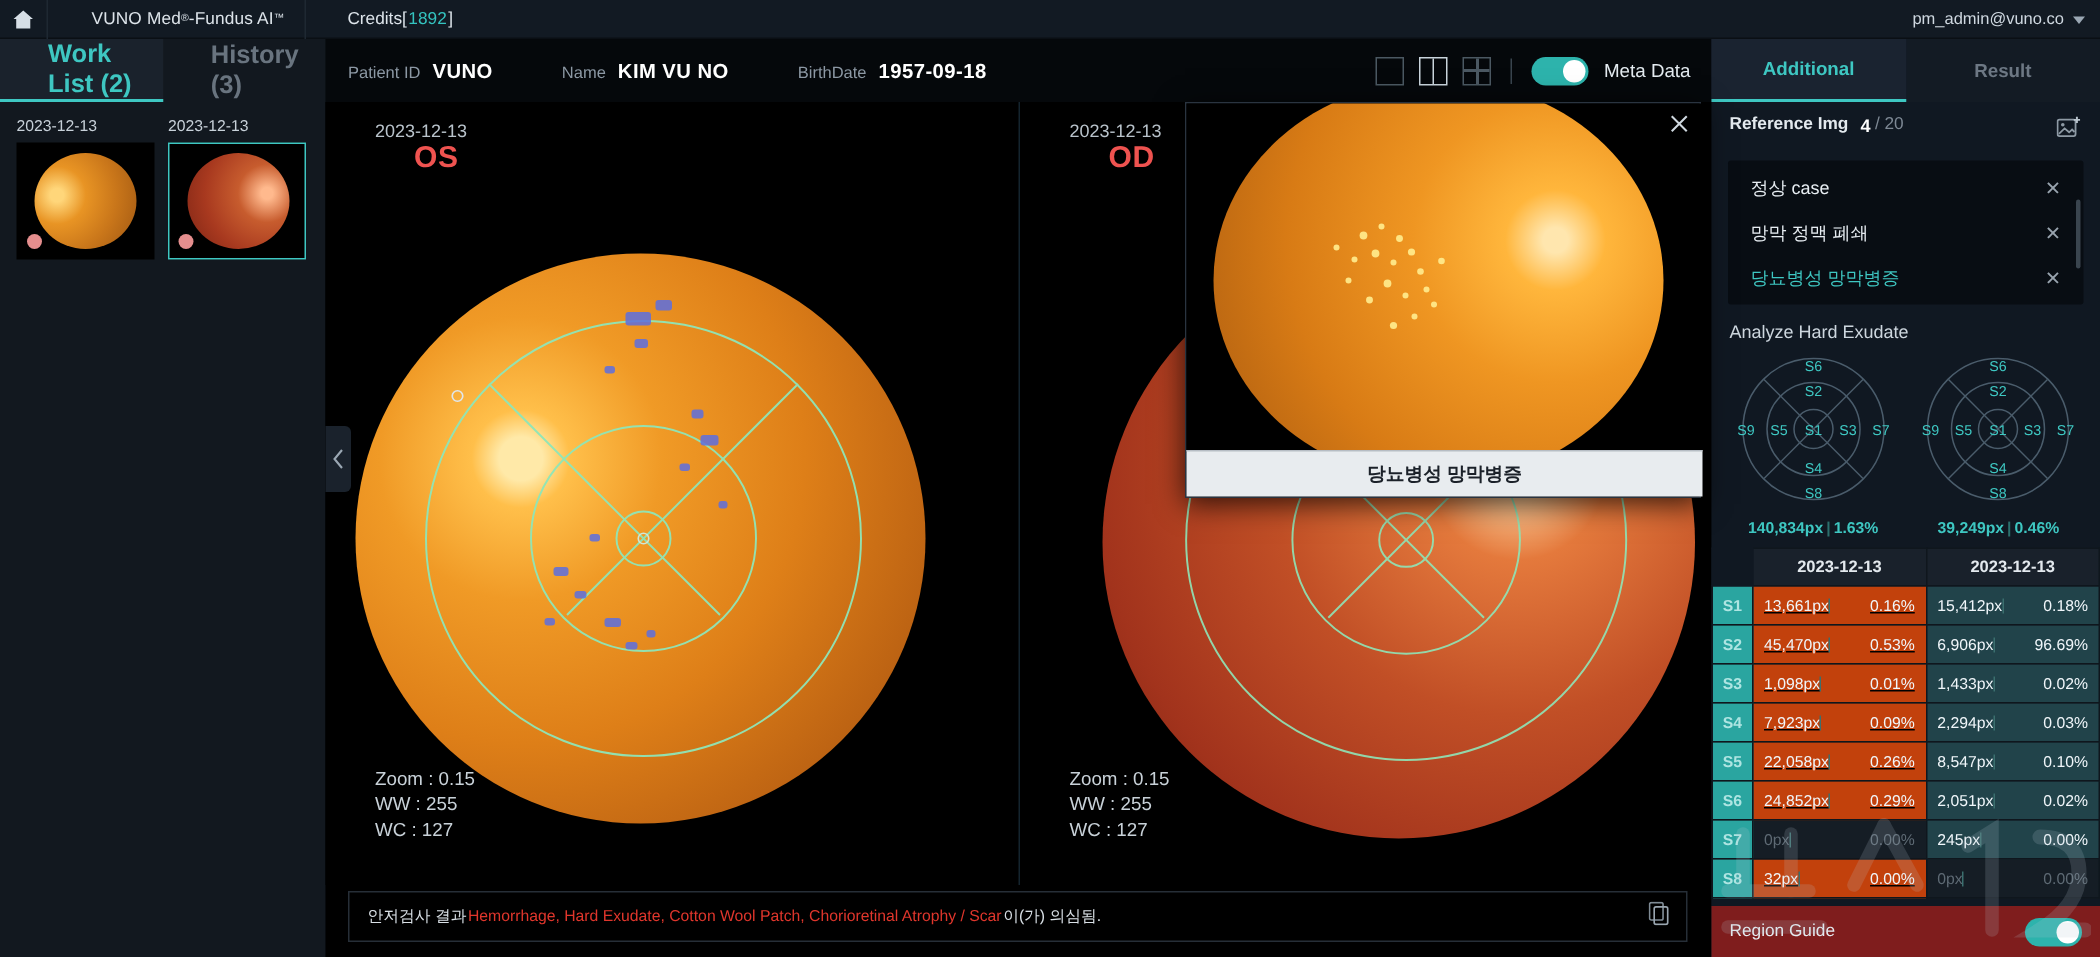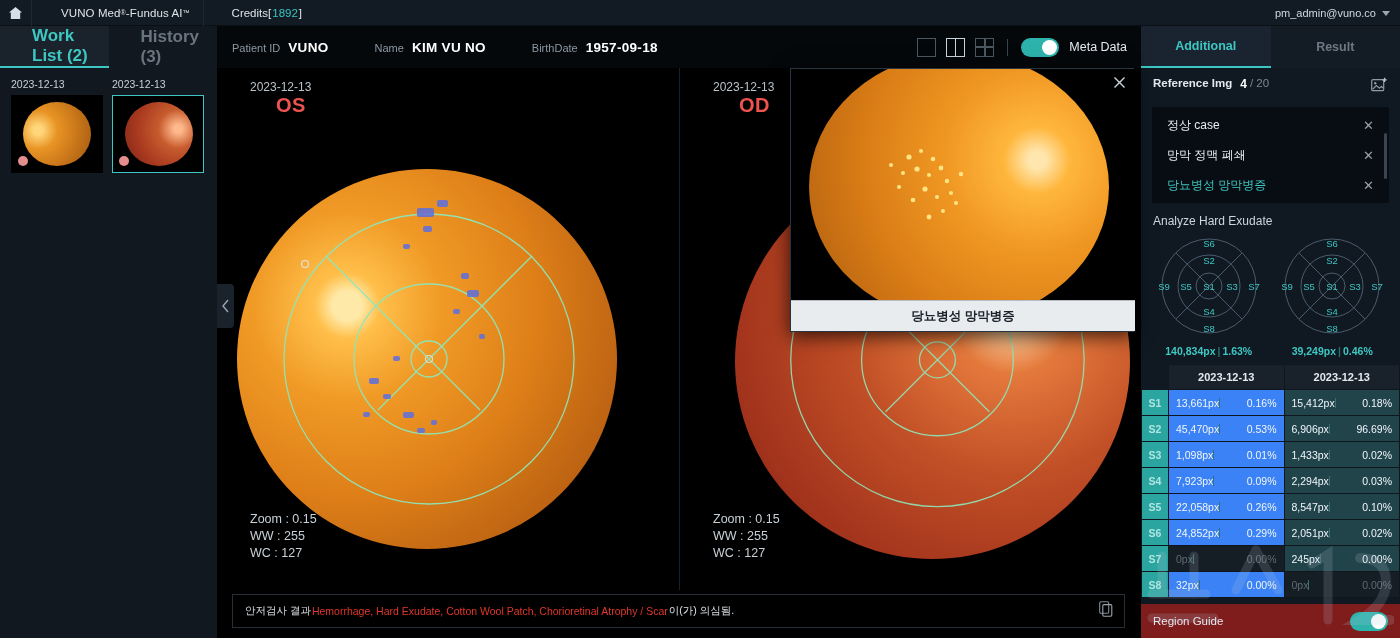--- a/index.html
+++ b/index.html
@@ -228,21 +228,21 @@
     text-align: center; font-weight: bold; border: 1px solid #0f161d;
   }
   td.dcell {
     border: 1px solid #0f161d; height: 26px; padding: 0 7px;
   }
   td.dcell .row2 { display: flex; align-items: center; }
   td.dcell .px { color: #f0f6fa; font-size: 10.5px; }
   td.dcell .pct { color: #f0f6fa; font-size: 10.5px; margin-left: auto; }
   td.dcell .bar { width: 1px; height: 10px; background: #3b6f6e; margin-right: 7px; }
   td.dcell.zero .px, td.dcell.zero .pct { color: #5e6a74; }
-  td.dcell.a { background: #3b82f6; }
+  td.dcell.a { background: #c2410c; text-decoration: underline; }
   td.dcell.b { background: #21434a; }
   td.dcell.z { background: #151d25; }
 
   .region-guide {
     position: absolute; left: 0; bottom: 0; width: 259px; height: 34px;
     display: flex; align-items: center; padding: 0 12px; background: #7f1d1d;
   }
   .rg-label { color: #e6ecf1; font-size: 11.5px; }
   .rg-toggle { margin-left: auto; }
 

